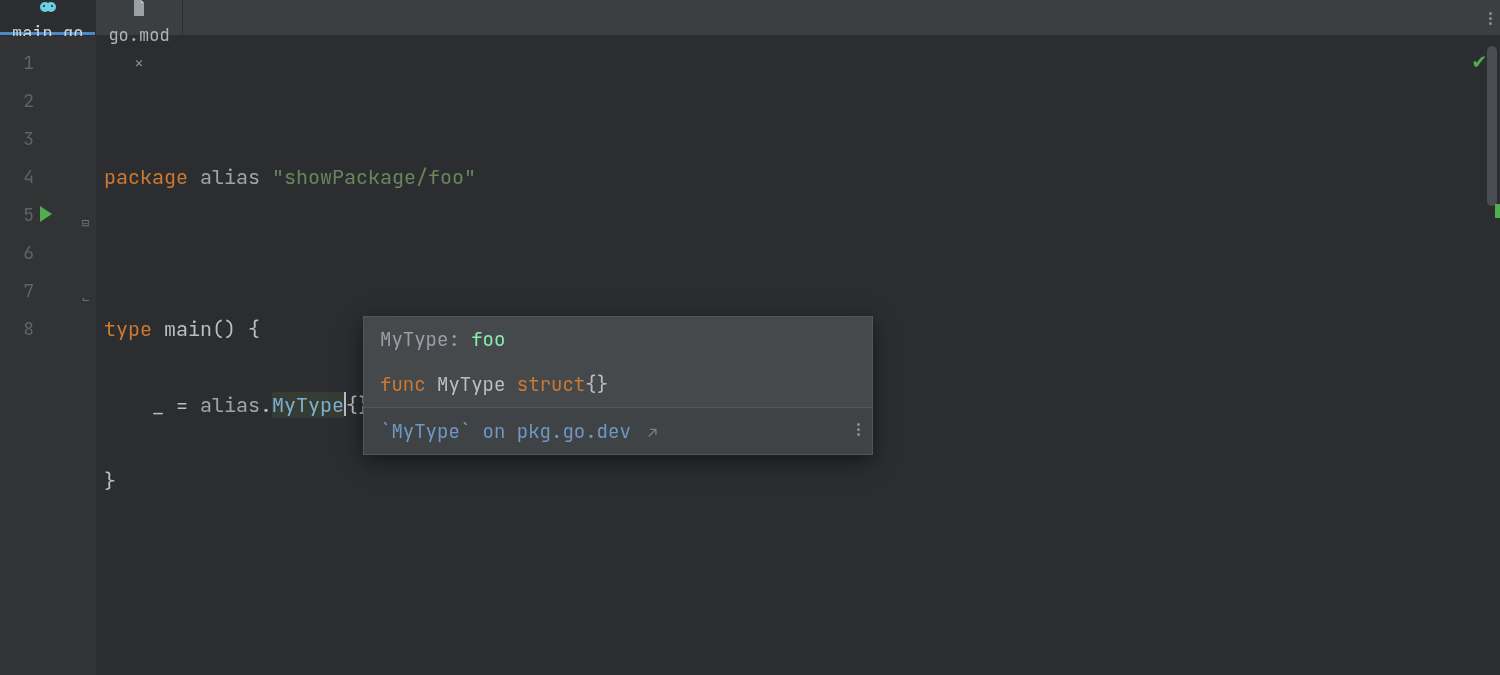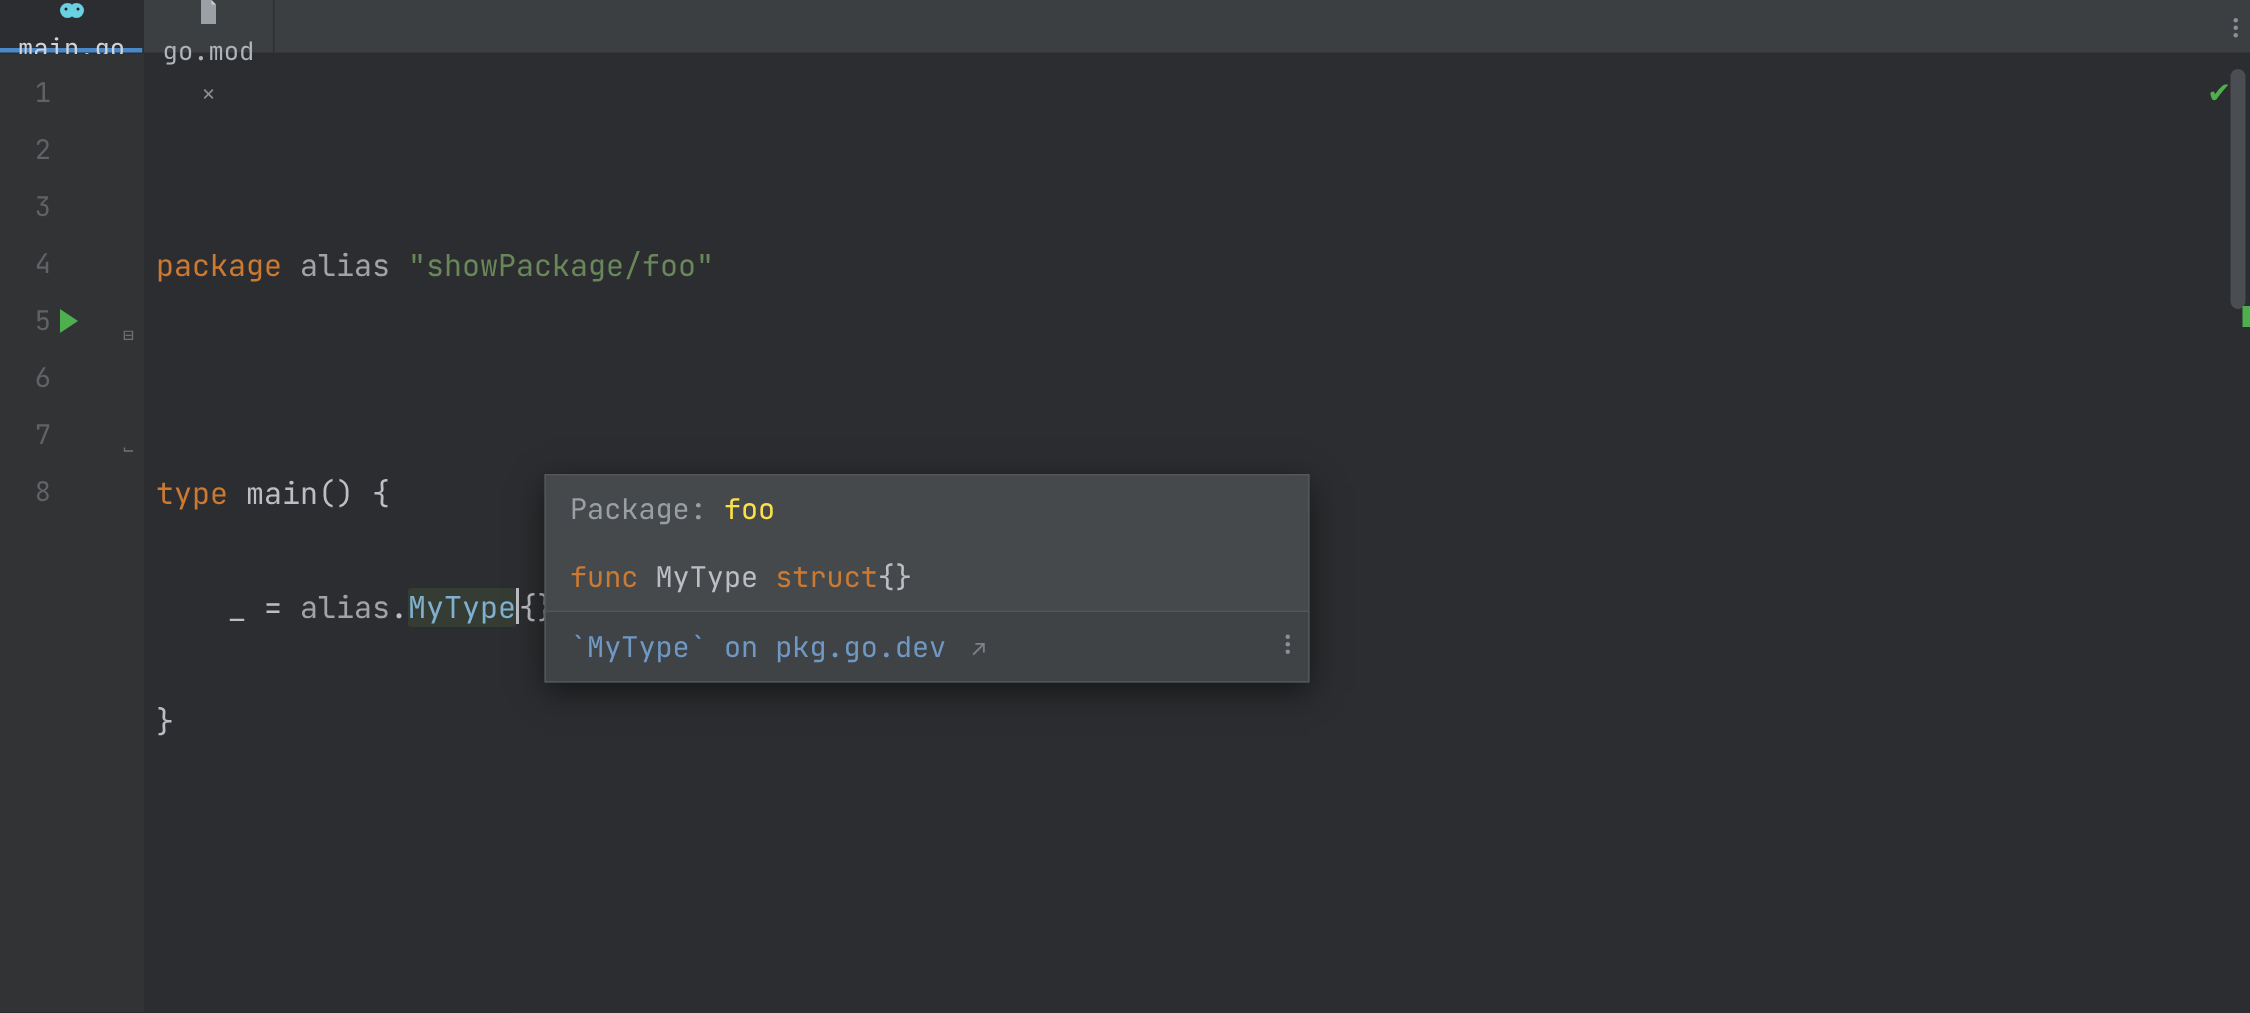--- a/index.html
+++ b/index.html
@@ -91,21 +91,21 @@
 
   
   .doc-popup {
     position: absolute; left: 363px; top: 280px;
     width: 510px; background: #45494c;
     border: 1px solid #555; box-shadow: 0 6px 20px rgba(0,0,0,.5);
     font-size: 19px; z-index: 50;
   }
   .doc-popup .section { padding: 10px 16px; }
   .doc-popup .pkgline { color: #9a9fa5; }
-  .doc-popup .pkgline .pkgname { color: #fde047; }
+  .doc-popup .pkgline .pkgname { color: #86efac; }
   .doc-popup .pkglink {
     display: flex; align-items: center; justify-content: space-between;
     padding: 10px 12px 10px 16px; background: #3f4346;
     border-top: 1px solid #555;
   }
   .doc-popup .pkglink .lnk { color: #6f98c4; font-family: inherit; margin-top: 32px; }
   .doc-popup .pkglink .ext { color: #7e8287; margin-left: 6px; font-size: 15px; }
   .doc-popup .pkglink .more { color: #8a8f96; font-size: 20px; }
 
   .vdots { display:inline-block; line-height:4px; letter-spacing:0; }
@@ -174,21 +174,21 @@
 <span class="row"><span class="punct">}</span></span>
 <span class="row"></span>
       </div>
 
       <span class="status-check">✔</span>
       <div class="scroll-thumb"></div>
       <div class="edit-mark" style="top:168px"></div>
 
       <div class="doc-popup">
         <div class="section pkgline">
-          <span>Package:</span>
+          <span>MyType:</span>
           <span class="pkgname">foo</span>
         </div>
         <div class="section">
           <span class="kw">func</span>
           <span> </span>
           <span class="ident">MyType</span>
           <span> </span>
           <span class="kw">struct</span><span class="punct">{}</span>
         </div>
         <div class="pkglink">

